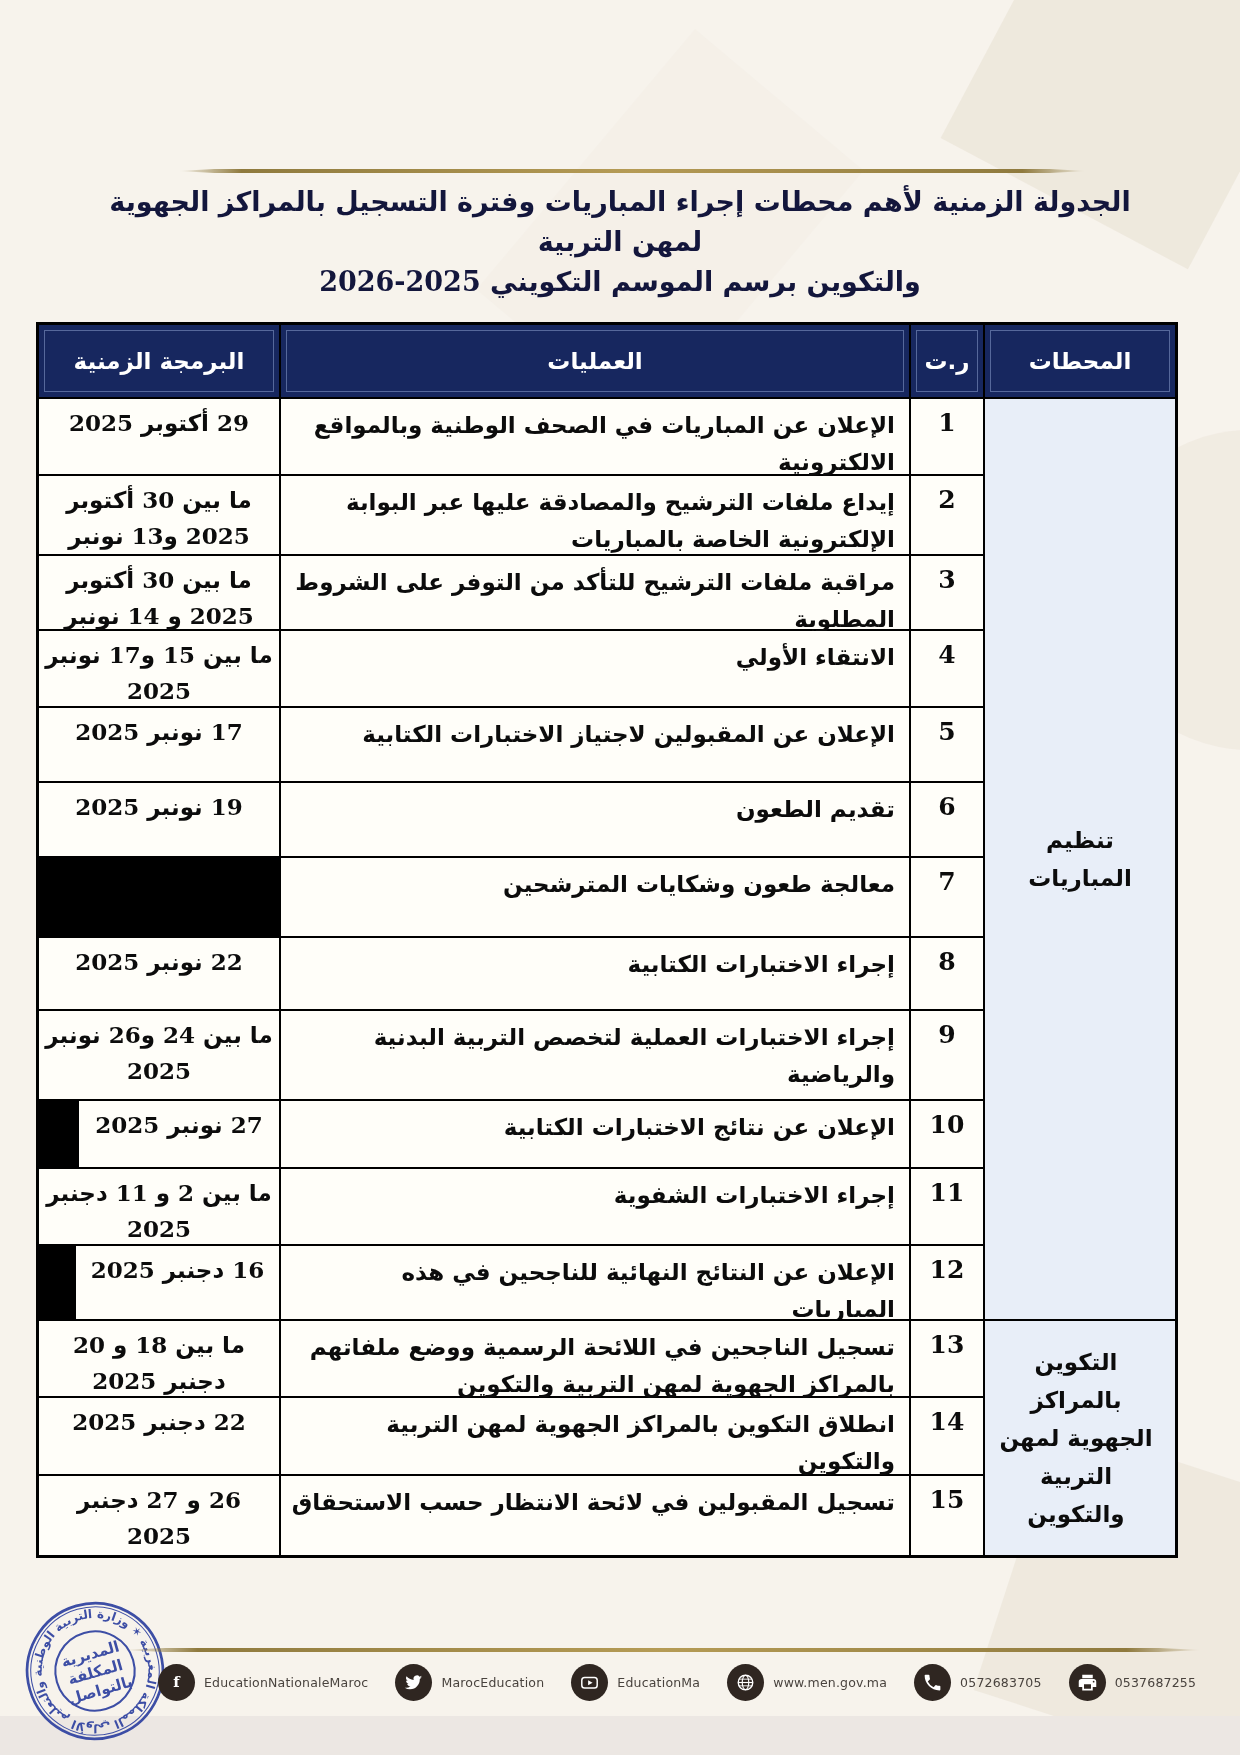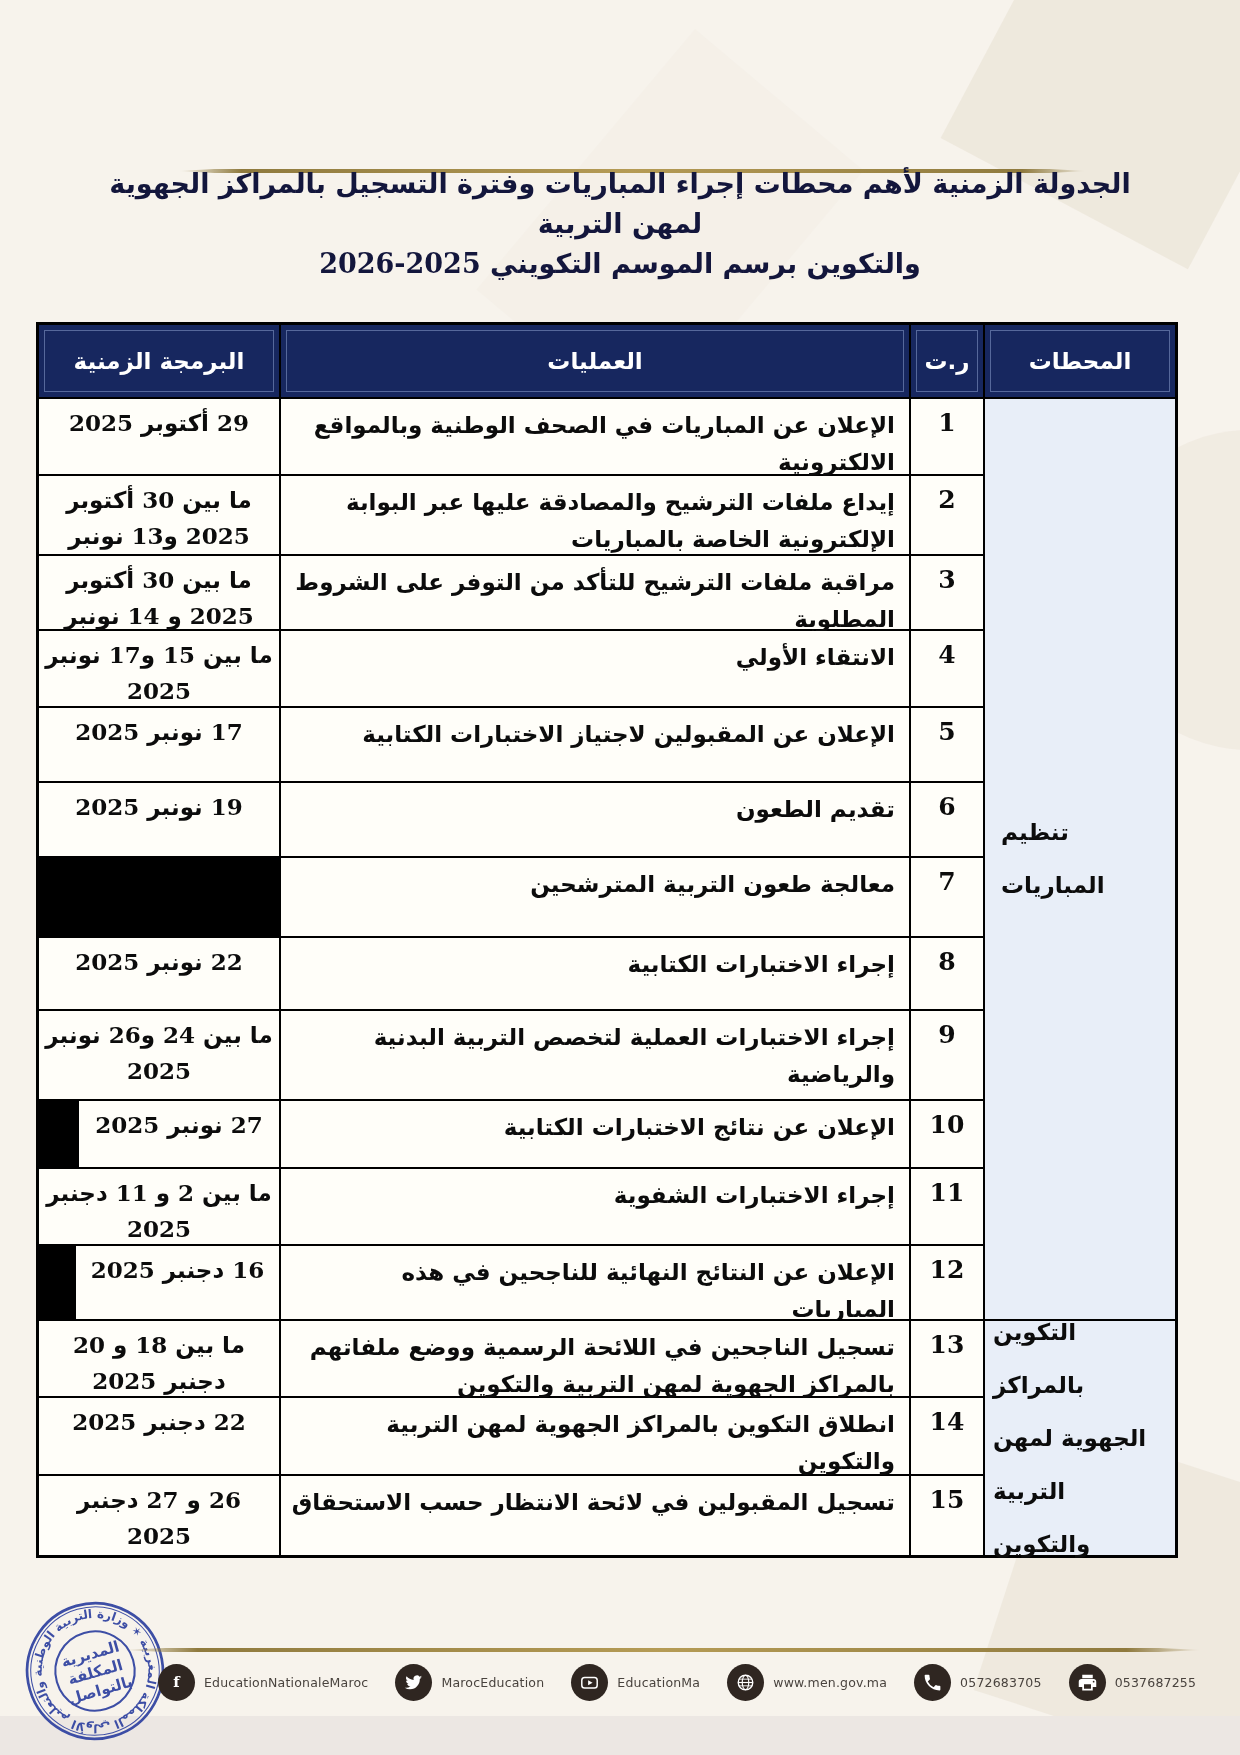--- a/index.html
+++ b/index.html
@@ -11,41 +11,41 @@
   .deco-sq1{left:990px;top:-60px;width:280px;height:280px;transform:rotate(28deg);}
   .deco-cir{left:1090px;top:430px;width:320px;height:320px;border-radius:50%;background:rgba(237,230,218,.55);}
   .deco-sq2{left:1010px;top:1460px;width:280px;height:280px;transform:rotate(18deg);background:rgba(234,226,213,.6);}
   .deco-sq3{left:560px;top:60px;width:220px;height:340px;transform:rotate(40deg);background:rgba(244,239,231,.8);}
   .bottom-strip{position:absolute;left:0;top:1716px;width:1240px;height:39px;background:#ece7e3;}
 
   .gold-line{position:absolute;height:4px;background:linear-gradient(to right,rgba(150,125,60,0),#8f7a3e 7%,#b59b55 50%,#8f7a3e 93%,rgba(150,125,60,0));clip-path:polygon(0 50%,4% 0,96% 0,100% 50%,96% 100%,4% 100%);}
   .gold-top{left:178px;top:169px;width:908px;}
   .gold-bottom{left:122px;top:1648px;width:1080px;}
 
-  .doc-title{position:absolute;left:70px;top:164px;width:1100px;text-align:center;
+  .doc-title{position:absolute;left:70px;top:182px;width:1100px;text-align:center;
     font-family:"DejaVu Serif","DejaVu Sans",sans-serif;font-weight:bold;color:#13163c;
     font-size:27px;line-height:40px;}
 
   
   .schedule-table{position:absolute;left:36px;top:322px;
     display:grid;grid-template-columns:240px 628px 72px 190px;
     grid-template-rows:72px 75px 78px 73px 75px 73px 73px 78px 71px 88px 66px 75px 73px 75px 76px 79px;
     gap:2px;background:#000;border:3px solid #000;}
   .cell{background:#fffef9;display:flex;font-weight:bold;color:#0c0c0c;
     font-family:"DejaVu Serif","DejaVu Sans",sans-serif;}
   .c-head{background:#17275f;color:#ffffff;align-items:center;justify-content:center;
     font-size:23px;outline:1px solid rgba(150,170,215,.5);outline-offset:-6px;
     font-family:"DejaVu Sans",sans-serif;}
   .c-date{align-items:flex-start;justify-content:center;text-align:center;
     font-size:23px;line-height:36px;padding:6px 6px 0 6px;}
   .c-ops{align-items:flex-start;justify-content:flex-start;text-align:right;
     font-size:23px;line-height:37px;padding:7px 14px 0 10px;}
   .c-num{align-items:flex-start;justify-content:center;font-size:25px;padding-top:9px;}
-  .c-station{background:#e8eef8;align-items:center;justify-content:center;text-align:left;
-    font-size:23px;line-height:53px;padding:0 16px;font-family:"DejaVu Sans",sans-serif;}
+  .c-station{background:#e8eef8;align-items:center;justify-content:center;text-align:center;
+    font-size:23px;line-height:38px;padding:0 16px;font-family:"DejaVu Sans",sans-serif;}
   .group-divider{box-shadow:0 -2px 0 0 #000;}
 
   
   .stamp{position:absolute;left:22px;top:1598px;width:146px;height:146px;transform:rotate(-16deg);opacity:.92;}
 
   
   .social-row{position:absolute;left:158px;top:1664px;display:flex;align-items:center;gap:27px;}
   .social-item{display:flex;align-items:center;gap:9px;}
   .social-circle{width:37px;height:37px;border-radius:50%;background:#2f2621;display:flex;align-items:center;justify-content:center;flex:0 0 auto;}
   .social-circle svg{width:21px;height:21px;display:block;}
@@ -86,21 +86,21 @@
       <div class="cell c-num" dir="rtl" style="grid-area: 4 / 3;">3</div>
       <div class="cell c-date" dir="rtl" style="grid-area: 5 / 1;">ما بين 15 و17 نونبر 2025</div>
       <div class="cell c-ops" dir="rtl" style="grid-area: 5 / 2;">الانتقاء الأولي</div>
       <div class="cell c-num" dir="rtl" style="grid-area: 5 / 3;">4</div>
       <div class="cell c-date" dir="rtl" style="grid-area: 6 / 1;">17 نونبر 2025</div>
       <div class="cell c-ops" dir="rtl" style="grid-area: 6 / 2;">الإعلان عن المقبولين لاجتياز الاختبارات الكتابية</div>
       <div class="cell c-num" dir="rtl" style="grid-area: 6 / 3;">5</div>
       <div class="cell c-date" dir="rtl" style="grid-area: 7 / 1;">19 نونبر 2025</div>
       <div class="cell c-ops" dir="rtl" style="grid-area: 7 / 2;">تقديم الطعون</div>
       <div class="cell c-num" dir="rtl" style="grid-area: 7 / 3;">6</div>
-      <div class="cell c-ops" dir="rtl" style="grid-area: 8 / 2;">معالجة طعون التربية المترشحين</div>
+      <div class="cell c-ops" dir="rtl" style="grid-area: 8 / 2;">معالجة طعون وشكايات المترشحين</div>
       <div class="cell c-num" dir="rtl" style="grid-area: 8 / 3;">7</div>
       <div class="cell c-date" dir="rtl" style="grid-area: 9 / 1;">22 نونبر 2025</div>
       <div class="cell c-ops" dir="rtl" style="grid-area: 9 / 2;">إجراء الاختبارات الكتابية</div>
       <div class="cell c-num" dir="rtl" style="grid-area: 9 / 3;">8</div>
       <div class="cell c-date" dir="rtl" style="grid-area: 10 / 1;">ما بين 24 و26 نونبر 2025</div>
       <div class="cell c-ops" dir="rtl" style="grid-area: 10 / 2;">إجراء الاختبارات العملية لتخصص التربية البدنية والرياضية</div>
       <div class="cell c-num" dir="rtl" style="grid-area: 10 / 3;">9</div>
       <div class="cell c-date" dir="rtl" style="grid-area: 11 / 1; margin-left: 40px;">27 نونبر 2025</div>
       <div class="cell c-ops" dir="rtl" style="grid-area: 11 / 2;">الإعلان عن نتائج الاختبارات الكتابية</div>
       <div class="cell c-num" dir="rtl" style="grid-area: 11 / 3;">10</div>

